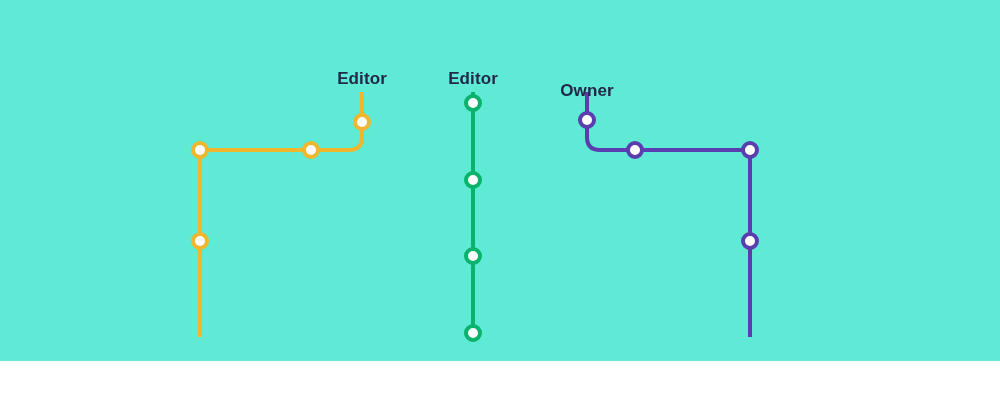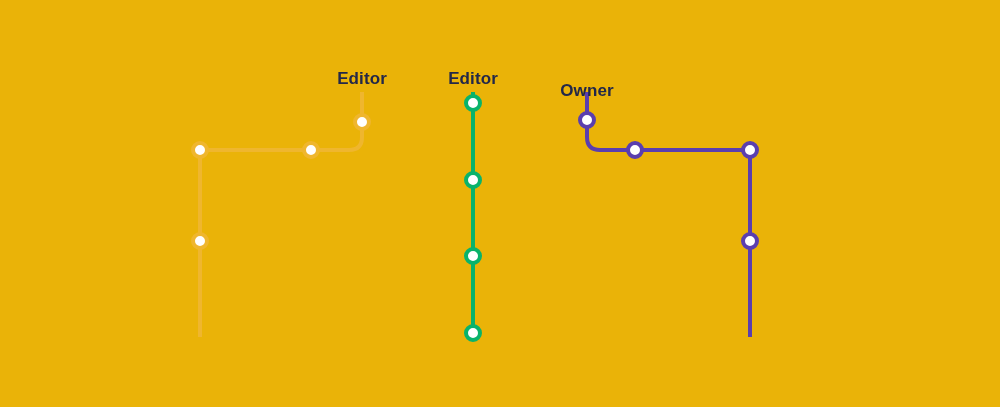--- a/index.html
+++ b/index.html
@@ -9,22 +9,22 @@
   }
   body {
     width: 1000px;
     height: 407px;
     font-family: "Liberation Sans", sans-serif;
     overflow: hidden;
   }
   #canvas {
     position: relative;
     width: 1000px;
-    height: 407px;
-    background: #eab308;
+    height: 361px;
+    background: #5eead4;
   }
   #graph {
     position: absolute;
     top: 0;
     left: 0;
     width: 1000px;
     height: 407px;
     display: block;
   }
   .branch-label {

